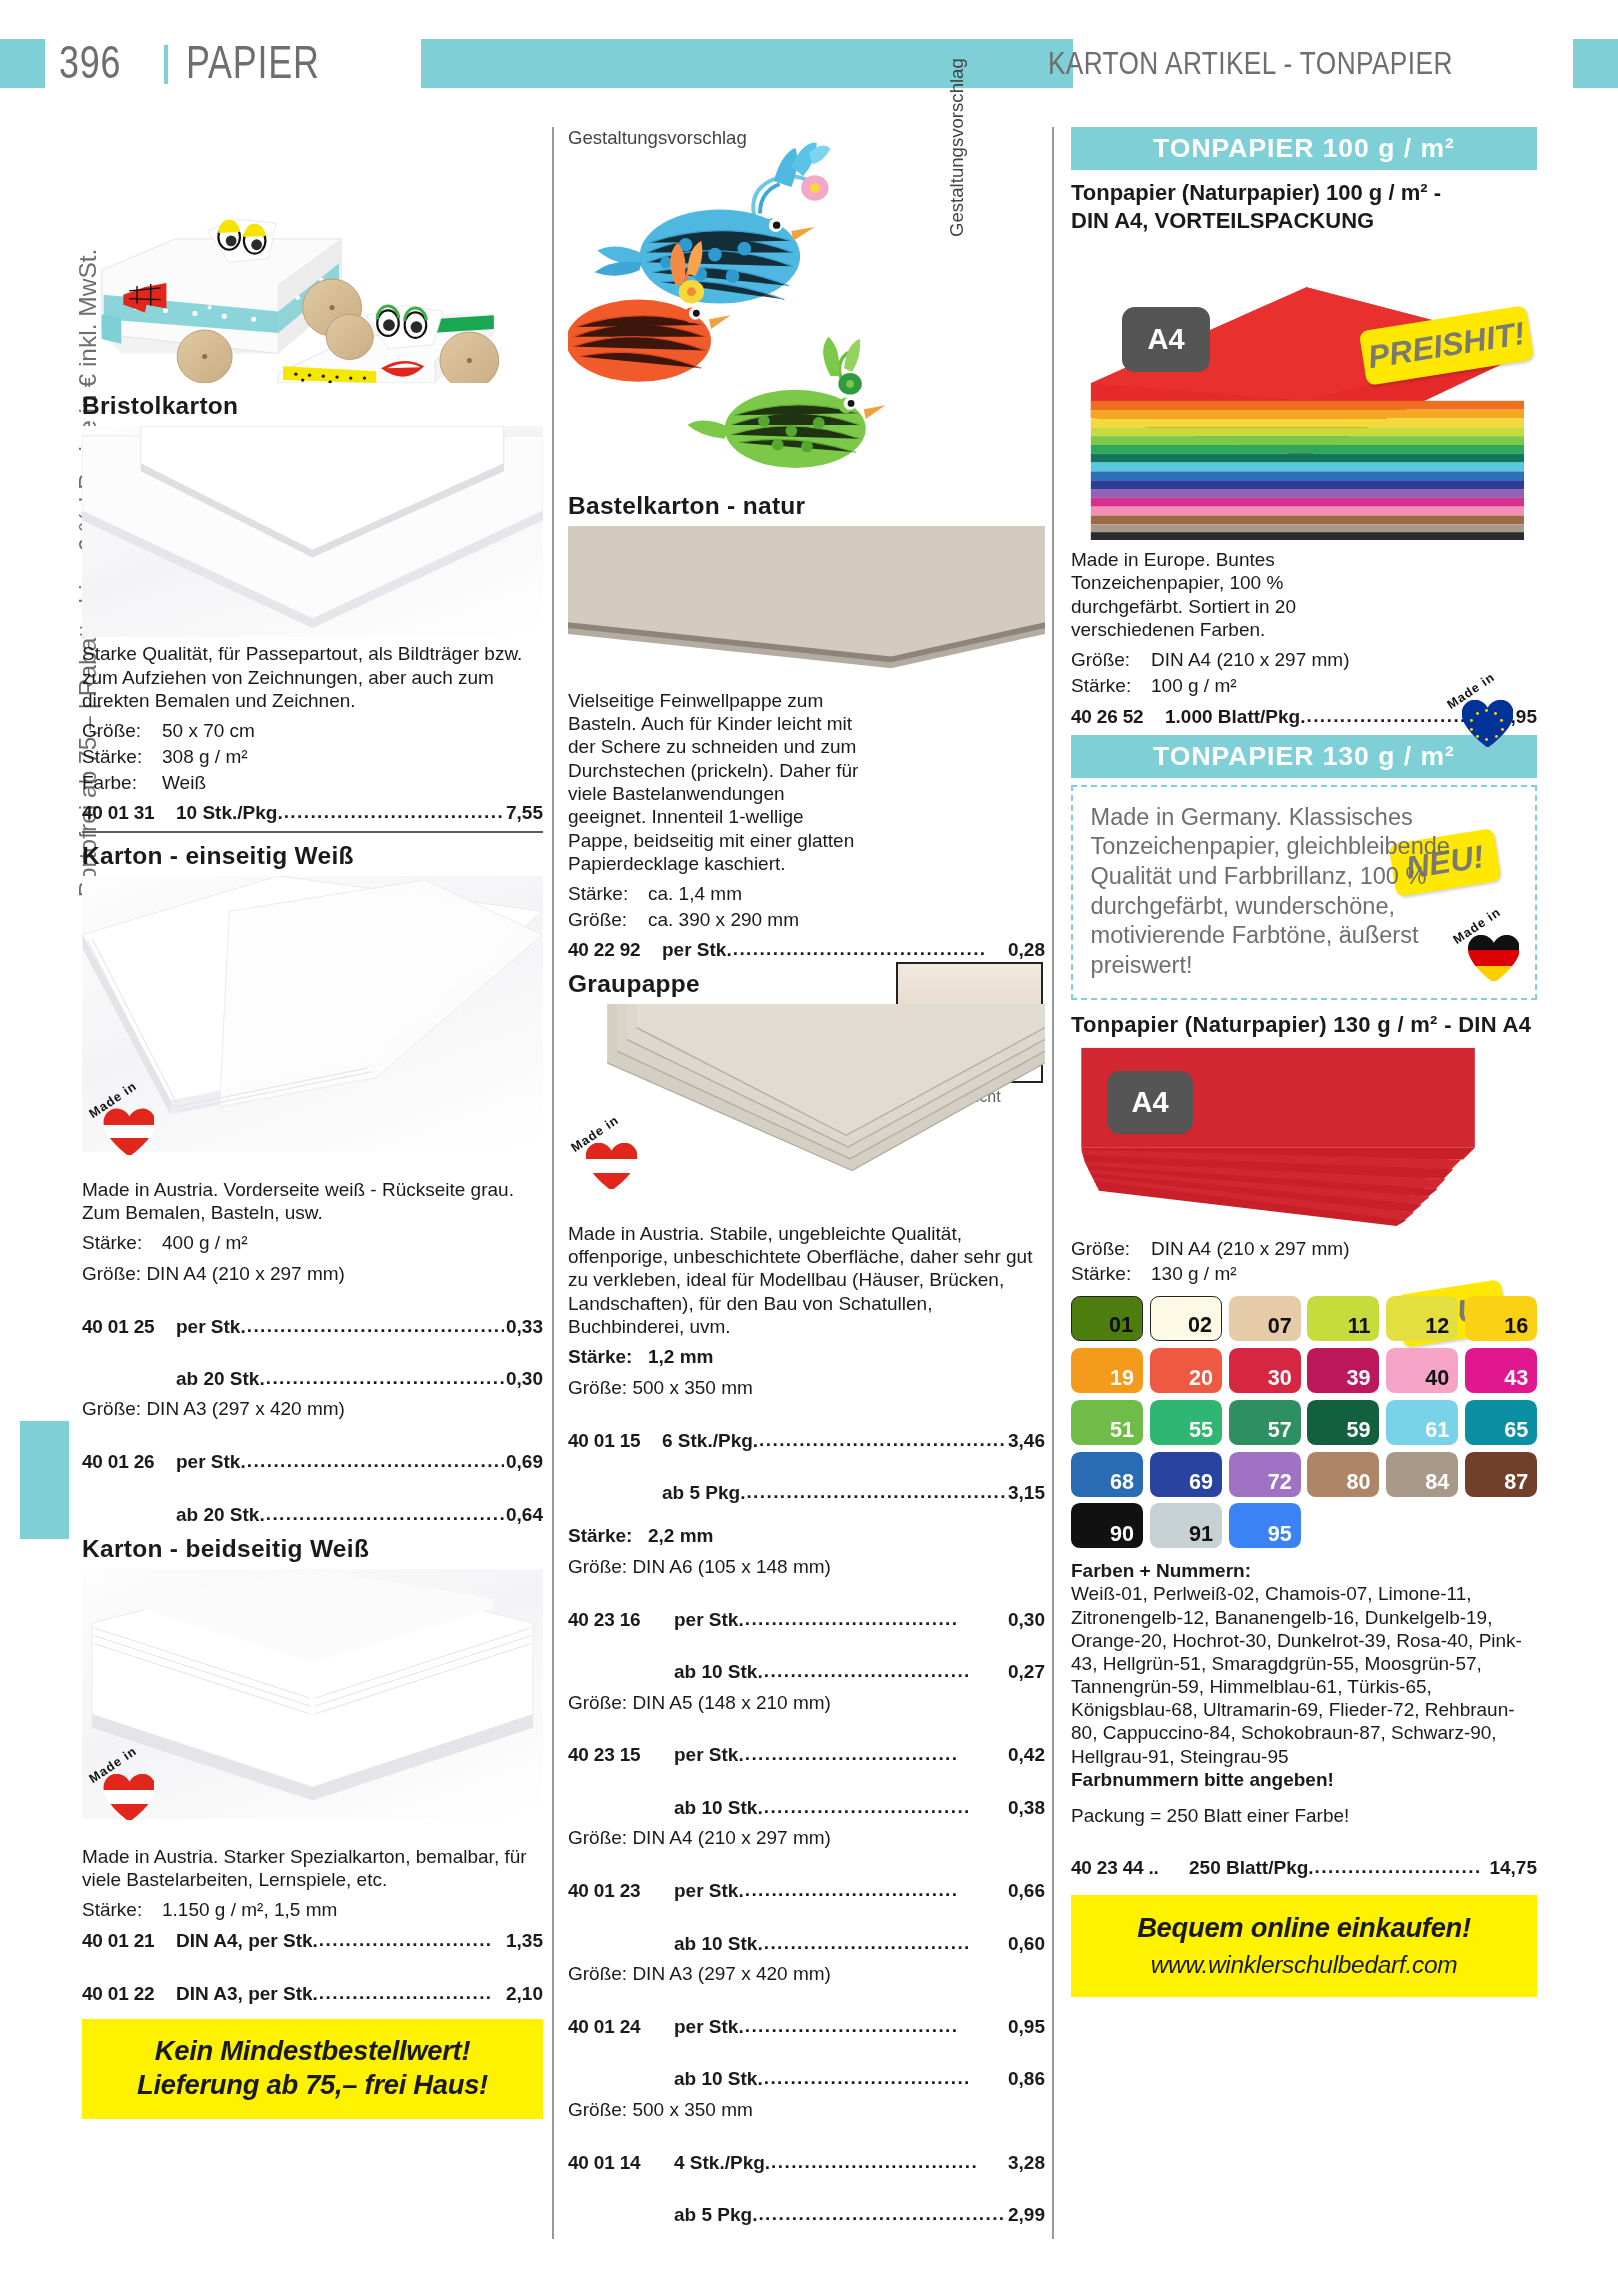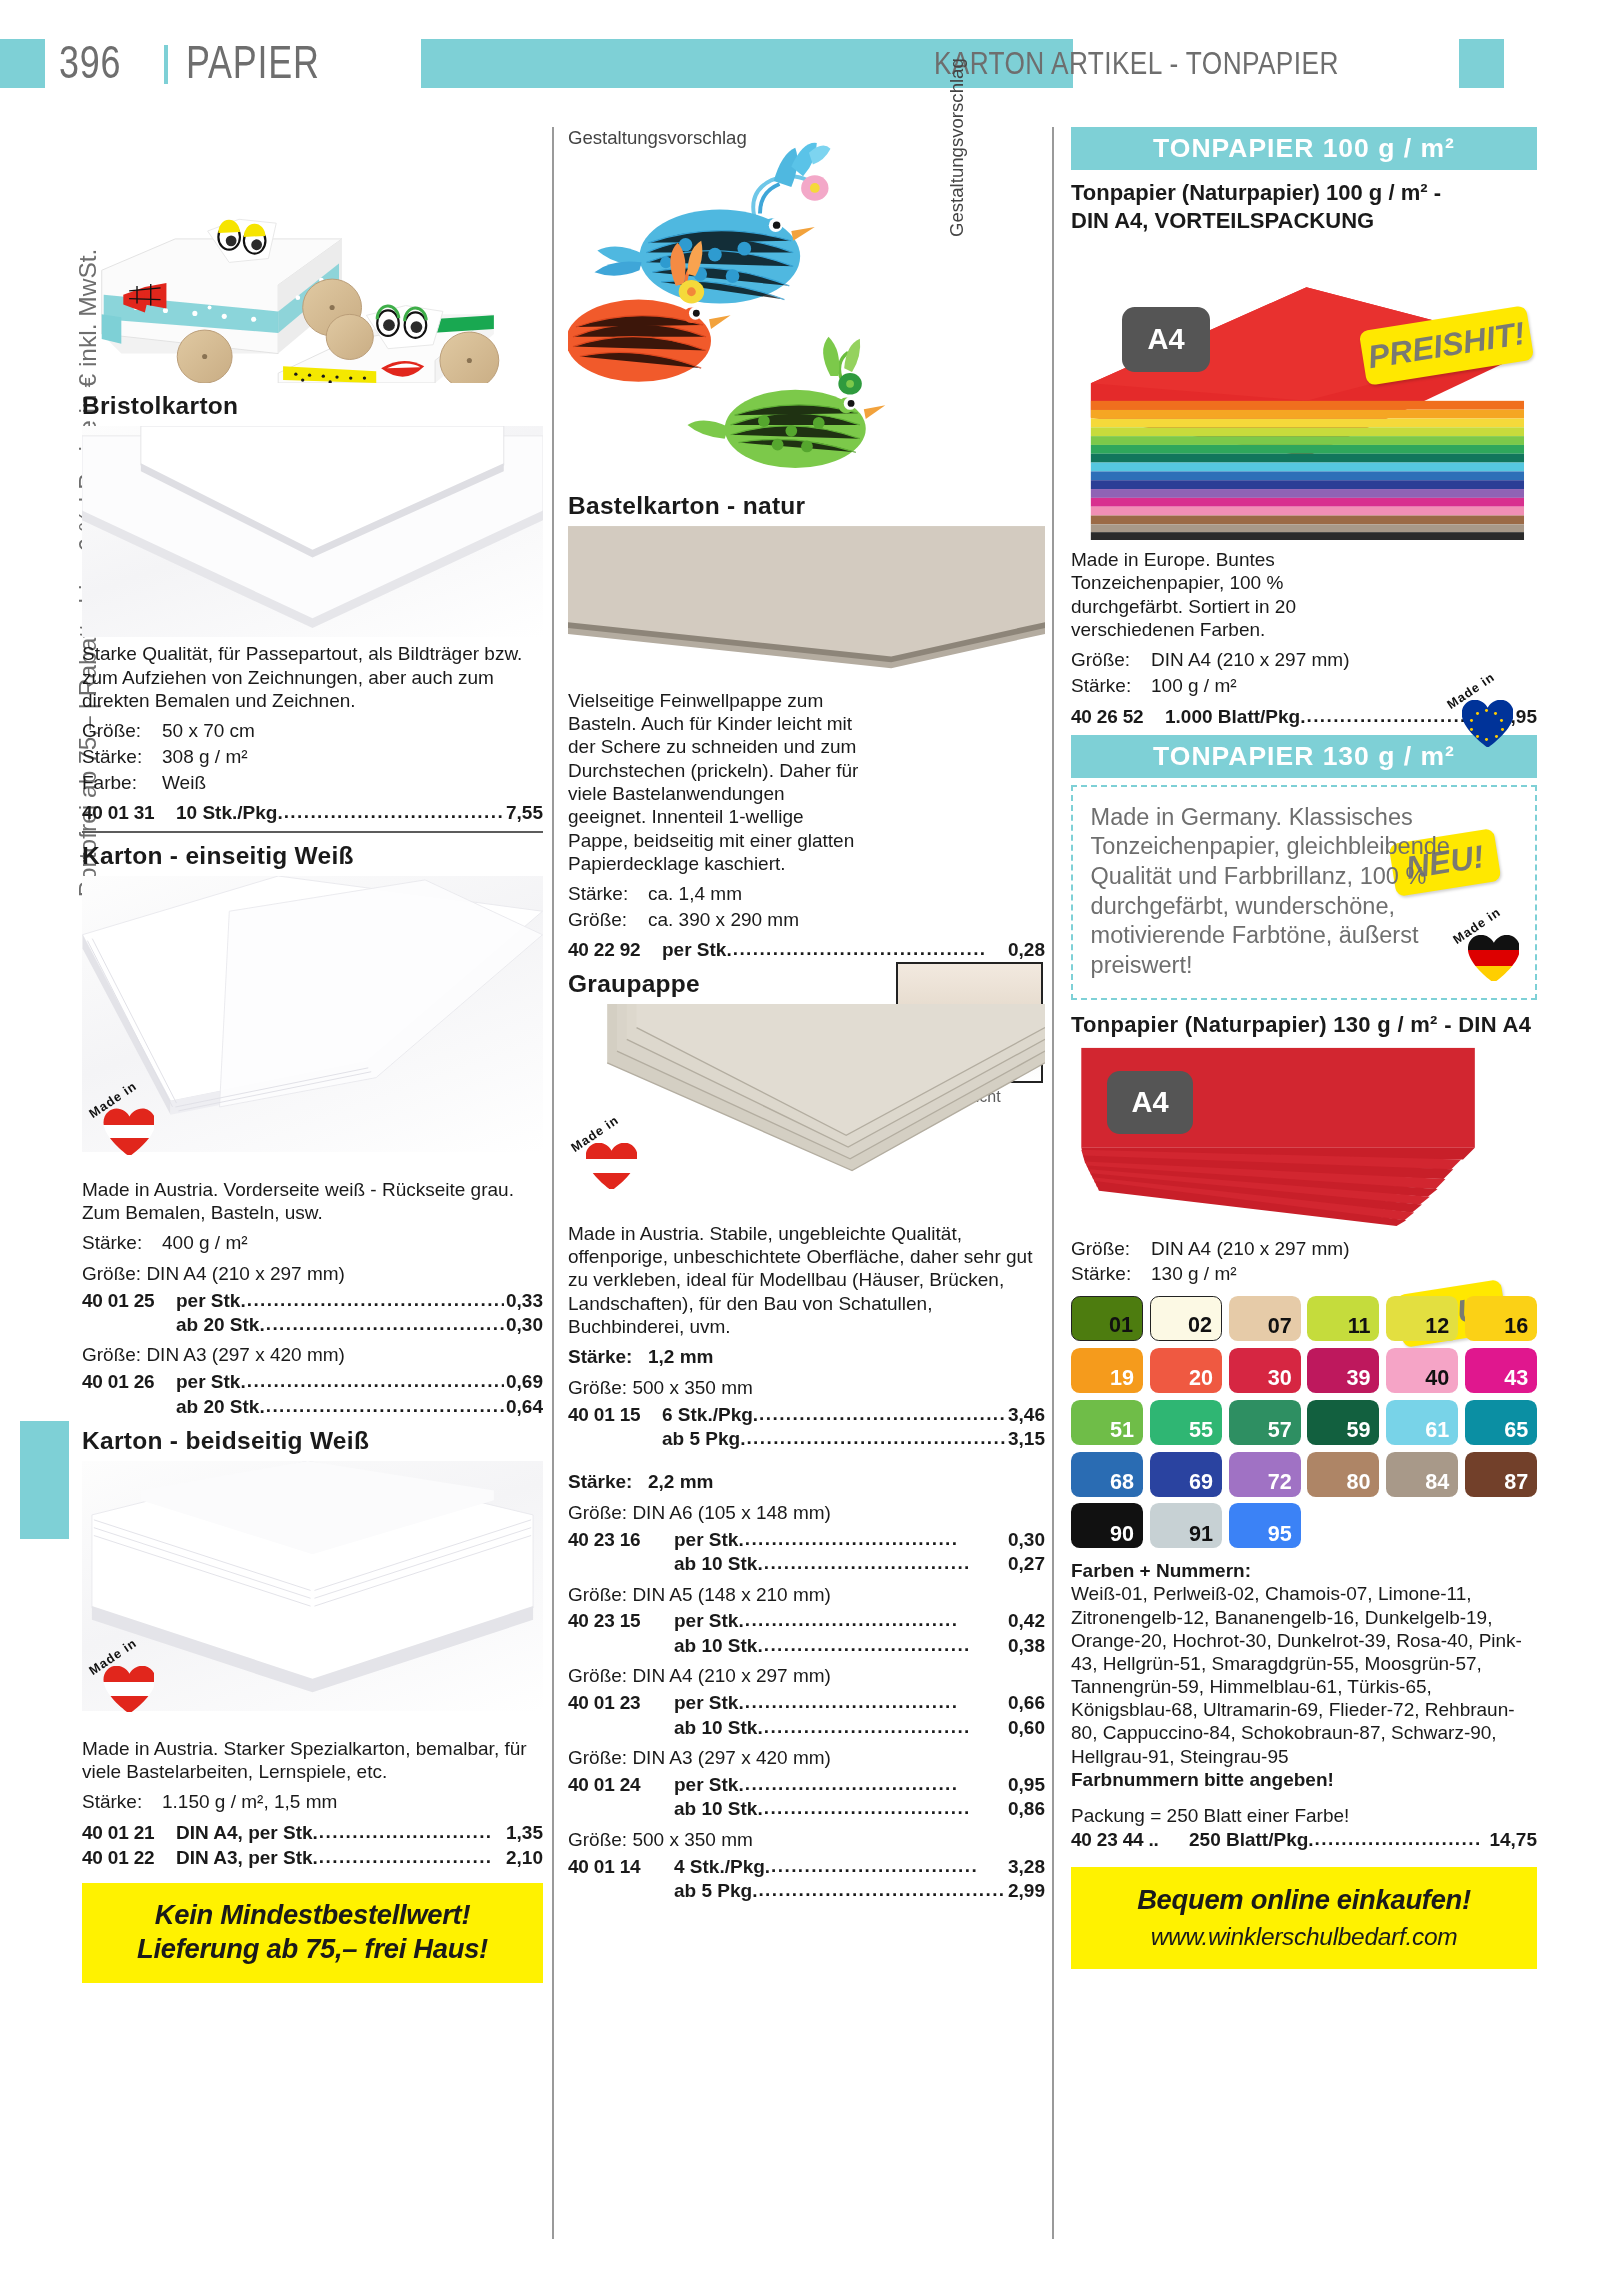--- a/index.html
+++ b/index.html
@@ -6,21 +6,21 @@
   html, body {
     width: 1618px; height: 2293px;
     background: #ffffff;
     font-family: "Liberation Sans", sans-serif;
     color: #1a1a1a;
     overflow: hidden;
   }
   .page { position: relative; width: 1618px; height: 2293px; }
 
   
-  .hdr { position: absolute; left: 0; top: 39px; width: 1504px; height: 49px; border-radius: 16px; }
+  .hdr { position: absolute; left: 0; top: 39px; width: 1618px; height: 49px; border-radius: 16px; }
   .hdr-lcap { position: absolute; left: 0; top: 0; width: 45px; height: 49px; background: #7ED0D6; }
   .hdr-pageno {
     position: absolute; left: 59px; top: -3.9px;
     font-size: 46px; font-weight: 400; color: #6e6e6e;
     font-family: "Liberation Sans Narrow","Liberation Sans", sans-serif;
     transform: scaleX(0.78); transform-origin: left top; letter-spacing: 1px;
   }
   .hdr-sep { position: absolute; left: 164px; top: 5.9px; width: 3.9px; height: 39px; background: #7ED0D6; }
   .hdr-cat {
     position: absolute; left: 186px; top: -3.9px;
@@ -61,21 +61,21 @@
     font-size: 26.5px; font-weight: 700; letter-spacing: 1px;
     padding: 7.8px 0 8.8px; line-height: 1;
   }
   .prodname { font-size: 24.5px; font-weight: 700; margin: 8.8px 0 5.9px; letter-spacing: 0.3px; }
   .ptxt { font-size: 19px; line-height: 1.23; margin: 5.9px 0; }
   .spec { font-size: 19px; line-height: 1.25; margin: 6.9px 0 2px; }
   .spec .k { display: inline-block; width: 80px; }
   .hr { height: 2px; background: #5c5c5c; margin: 6.9px 0 0; }
 
   
-  .prow { display: flex; align-items: flex-end; font-size: 19px; font-weight: 700; line-height: 1.24; }
+  .prow { display: flex; align-items: flex-end; font-size: 19px; font-weight: 700; line-height: 1.24; margin-top: 28px; }
   .prow .art { width: 94px; flex: 0 0 94px; letter-spacing: -0.2px; }
   .prow .art.wide { width: 106px; flex: 0 0 106px; }
   .prow .lbl { white-space: nowrap; }
   .prow .dots { flex: 1 1 auto; overflow: hidden; white-space: nowrap;
                 letter-spacing: 1.4px; margin: 0 2px 1px 1px; }
   .prow .val { white-space: nowrap; }
   .prow.indent .art { visibility: hidden; }
 
   
   .promo { background: #FFF200; padding: 15.7px 9.8px 17.6px; text-align: center; }

